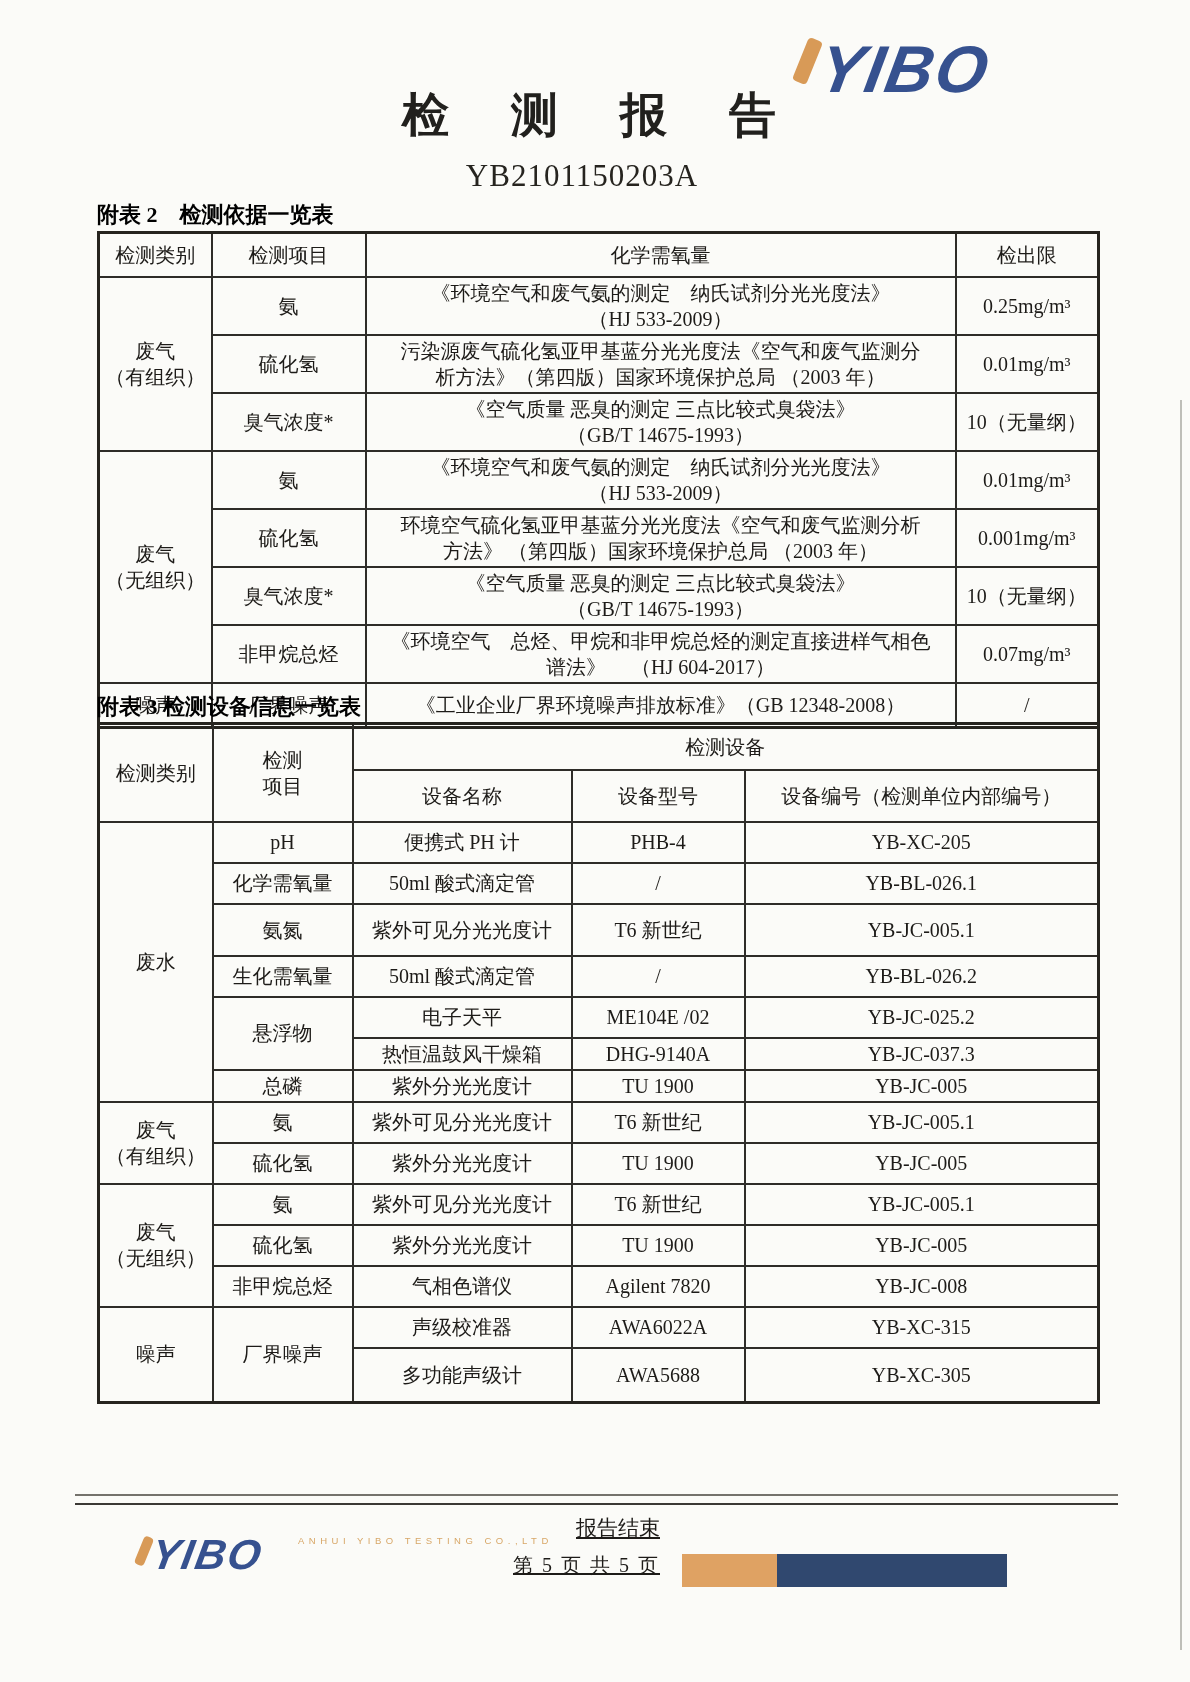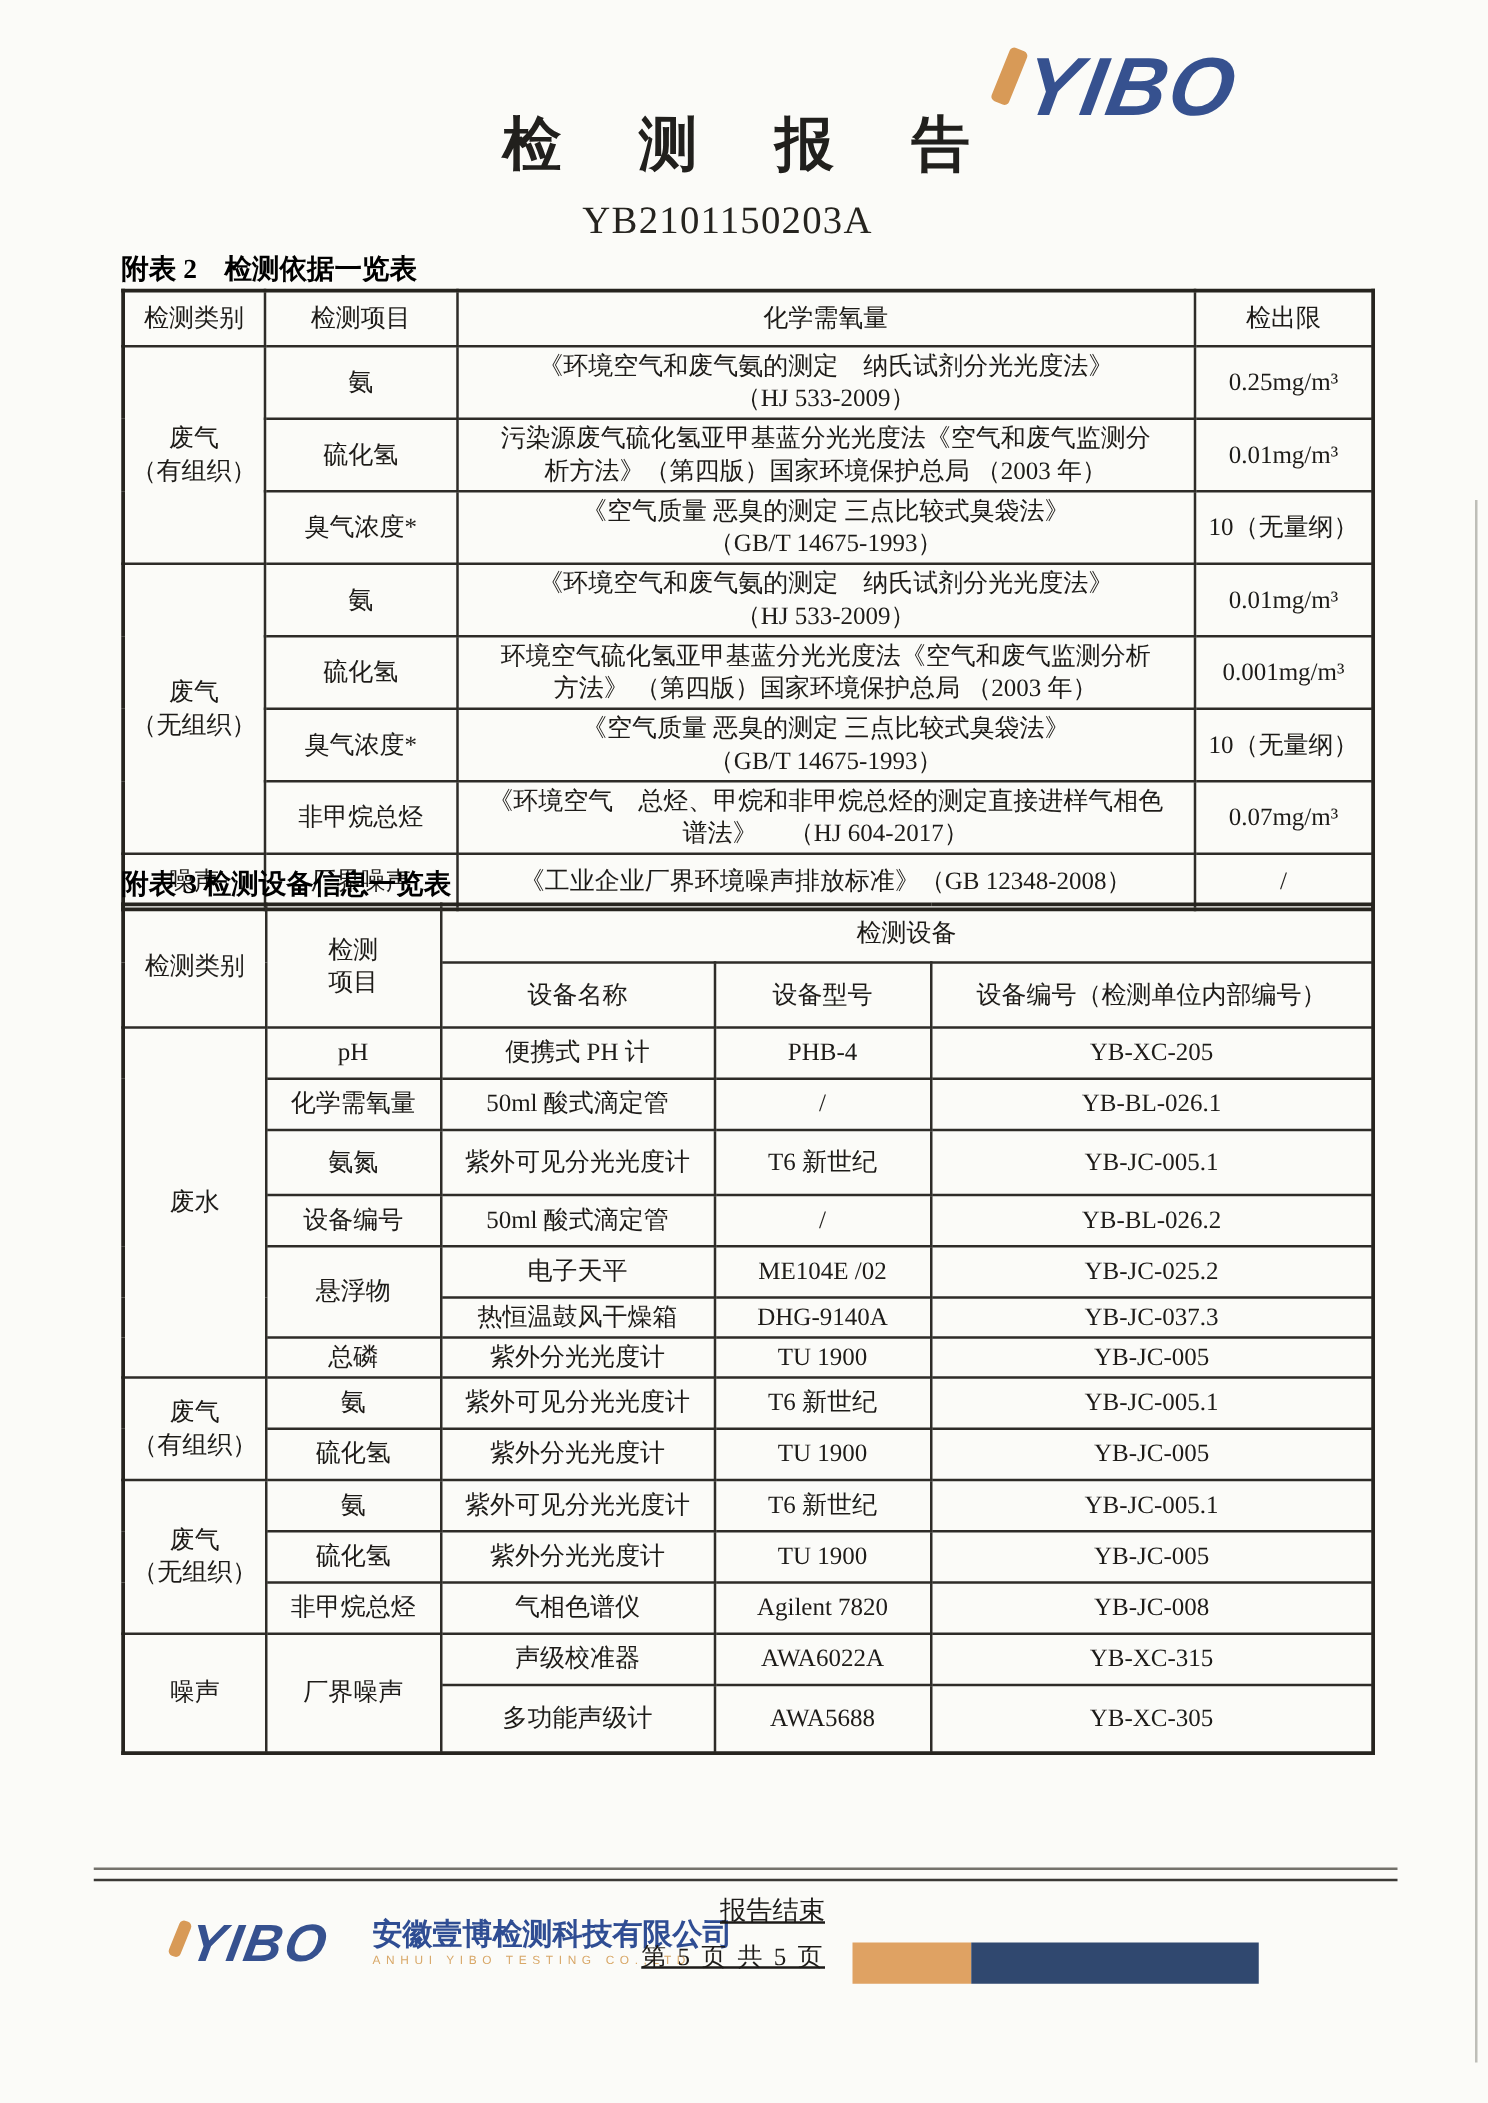--- a/index.html
+++ b/index.html
@@ -257,21 +257,21 @@
     <td>/</td>
     <td>YB-BL-026.1</td>
   </tr>
   <tr style="height:52px">
     <td>氨氮</td>
     <td>紫外可见分光光度计</td>
     <td>T6 新世纪</td>
     <td>YB-JC-005.1</td>
   </tr>
   <tr style="height:41px">
-    <td>设备编号</td>
+    <td>生化需氧量</td>
     <td>50ml 酸式滴定管</td>
     <td>/</td>
     <td>YB-BL-026.2</td>
   </tr>
   <tr style="height:41px">
     <td rowspan="2">悬浮物</td>
     <td>电子天平</td>
     <td>ME104E /02</td>
     <td>YB-JC-025.2</td>
   </tr>
@@ -341,21 +341,20 @@
 
 <div class="abs sep-a"></div>
 <div class="abs sep-b"></div>
 
 <div class="abs logo logo-footer">
   <span class="slash"></span>
   <span class="yibo">YIBO</span>
 </div>
 
 <div class="abs company-block">
-  <div class="company-cn">安徽壹博检测科技有限公司</div>
   <div class="company-en">ANHUI YIBO TESTING CO.,LTD</div>
 </div>
 
 <div class="abs footer-center">
   <div class="report-end">报告结束</div>
   <div class="page-num">第 5 页 共 5 页</div>
 </div>
 
 <div class="abs footer-bar">
   <div class="bar-orange"></div>

